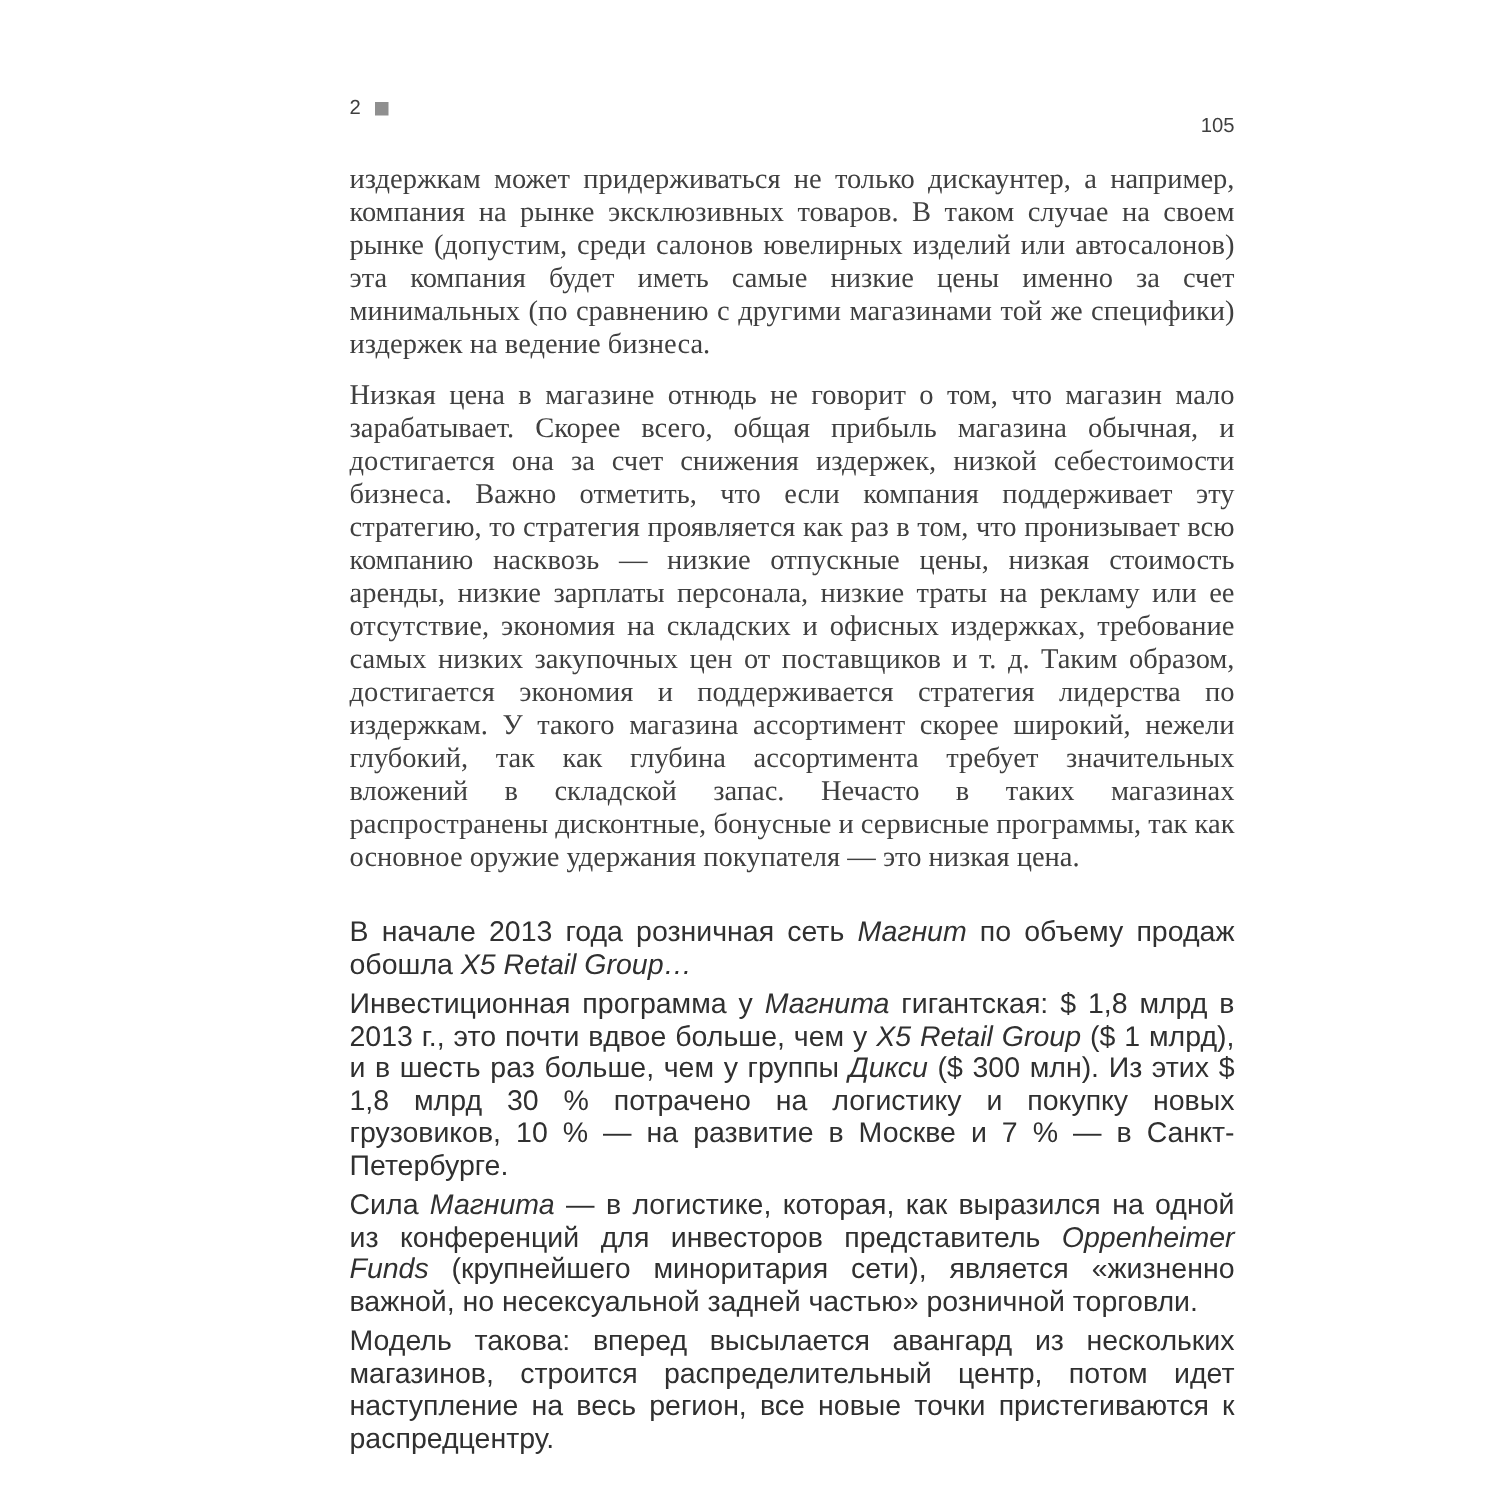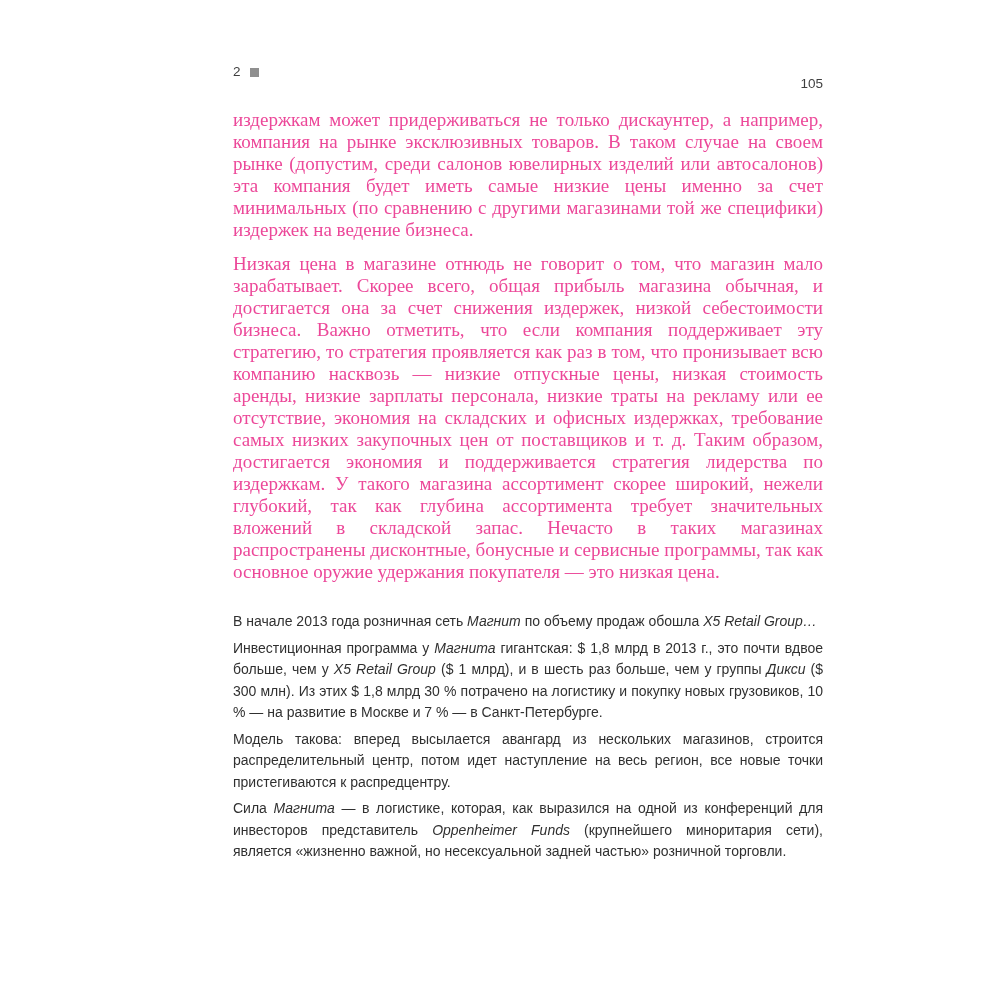--- a/index.html
+++ b/index.html
@@ -39,28 +39,28 @@
   }
   .header-title { flex: none; }
   .header-spacer { flex: 1; }
   .page-num { flex: none; margin-top: 24px; }
 
   .serif-section { margin-top: 17px; }
   p.serif {
     font-family: "Liberation Serif", serif;
     font-size: 19px;
     line-height: 22px;
-    color: #ec4899;
+    color: #404040;
     text-align: justify;
     margin: 0 0 12px 0;
   }
   .example-section { margin-top: 28px; }
   p.sans {
     font-family: "Liberation Sans", sans-serif;
-    font-size: 14px;
+    font-size: 19px;
     line-height: 21.5px;
     color: #303030;
     text-align: justify;
     margin: 0 0 5px 0;
   }
   .it { font-style: italic; }
 </style>
 </head>
 <body>
 
@@ -75,18 +75,18 @@
     </div>
 
     <div class="serif-section" id="serif-paragraphs">
         <p class="serif"><span>издержкам может придерживаться не только дискаунтер, а например, компания на рынке эксклюзивных товаров. В таком случае на своем рынке (допустим, среди салонов ювелирных изделий или автосалонов) эта компания будет иметь самые низкие цены именно за счет минимальных (по сравнению с другими магазинами той же специфики) издержек на ведение бизнеса.</span></p>
         <p class="serif"><span>Низкая цена в магазине отнюдь не говорит о том, что магазин мало зарабатывает. Скорее всего, общая прибыль магазина обычная, и достигается она за счет снижения издержек, низкой себестоимости бизнеса. Важно отметить, что если компания поддерживает эту стратегию, то стратегия проявляется как раз в том, что пронизывает всю компанию насквозь — низкие отпускные цены, низкая стоимость аренды, низкие зарплаты персонала, низкие траты на рекламу или ее отсутствие, экономия на складских и офисных издержках, требование самых низких закупочных цен от поставщиков и т. д. Таким образом, достигается экономия и поддерживается стратегия лидерства по издержкам. У такого магазина ассортимент скорее широкий, нежели глубокий, так как глубина ассортимента требует значительных вложений в складской запас. Нечасто в таких магазинах распространены дисконтные, бонусные и сервисные программы, так как основное оружие удержания покупателя — это низкая цена.</span></p>
       </div>
 
     <div class="example-section" id="example-paragraphs">
         <p class="sans"><span>В начале 2013 года розничная сеть </span><span class="it">Магнит</span><span> по объему продаж обошла </span><span class="it">X5 Retail Group…</span></p>
         <p class="sans"><span>Инвестиционная программа у </span><span class="it">Магнита</span><span> гигантская: $ 1,8 млрд в 2013 г., это почти вдвое больше, чем у </span><span class="it">X5 Retail Group</span><span> ($ 1 млрд), и в шесть раз больше, чем у группы </span><span class="it">Дикси</span><span> ($ 300 млн). Из этих $ 1,8 млрд 30 % потрачено на логистику и покупку новых грузовиков, 10 % — на развитие в Москве и 7 % — в Санкт-Петербурге.</span></p>
+        <p class="sans"><span>Сила </span><span class="it">Магнита</span><span> — в логистике, которая, как выразился на одной из конференций для инвесторов представитель </span><span class="it">Oppenheimer Funds</span><span> (крупнейшего миноритария сети), является «жизненно важной, но несексуальной задней частью» розничной торговли.</span></p>
         <p class="sans"><span>Модель такова: вперед высылается авангард из нескольких магазинов, строится распределительный центр, потом идет наступление на весь регион, все новые точки пристегиваются к распредцентру.</span></p>
-        <p class="sans"><span>Сила </span><span class="it">Магнита</span><span> — в логистике, которая, как выразился на одной из конференций для инвесторов представитель </span><span class="it">Oppenheimer Funds</span><span> (крупнейшего миноритария сети), является «жизненно важной, но несексуальной задней частью» розничной торговли.</span></p>
       </div>
 
   </div>
 </div>
 
 </body></html>

